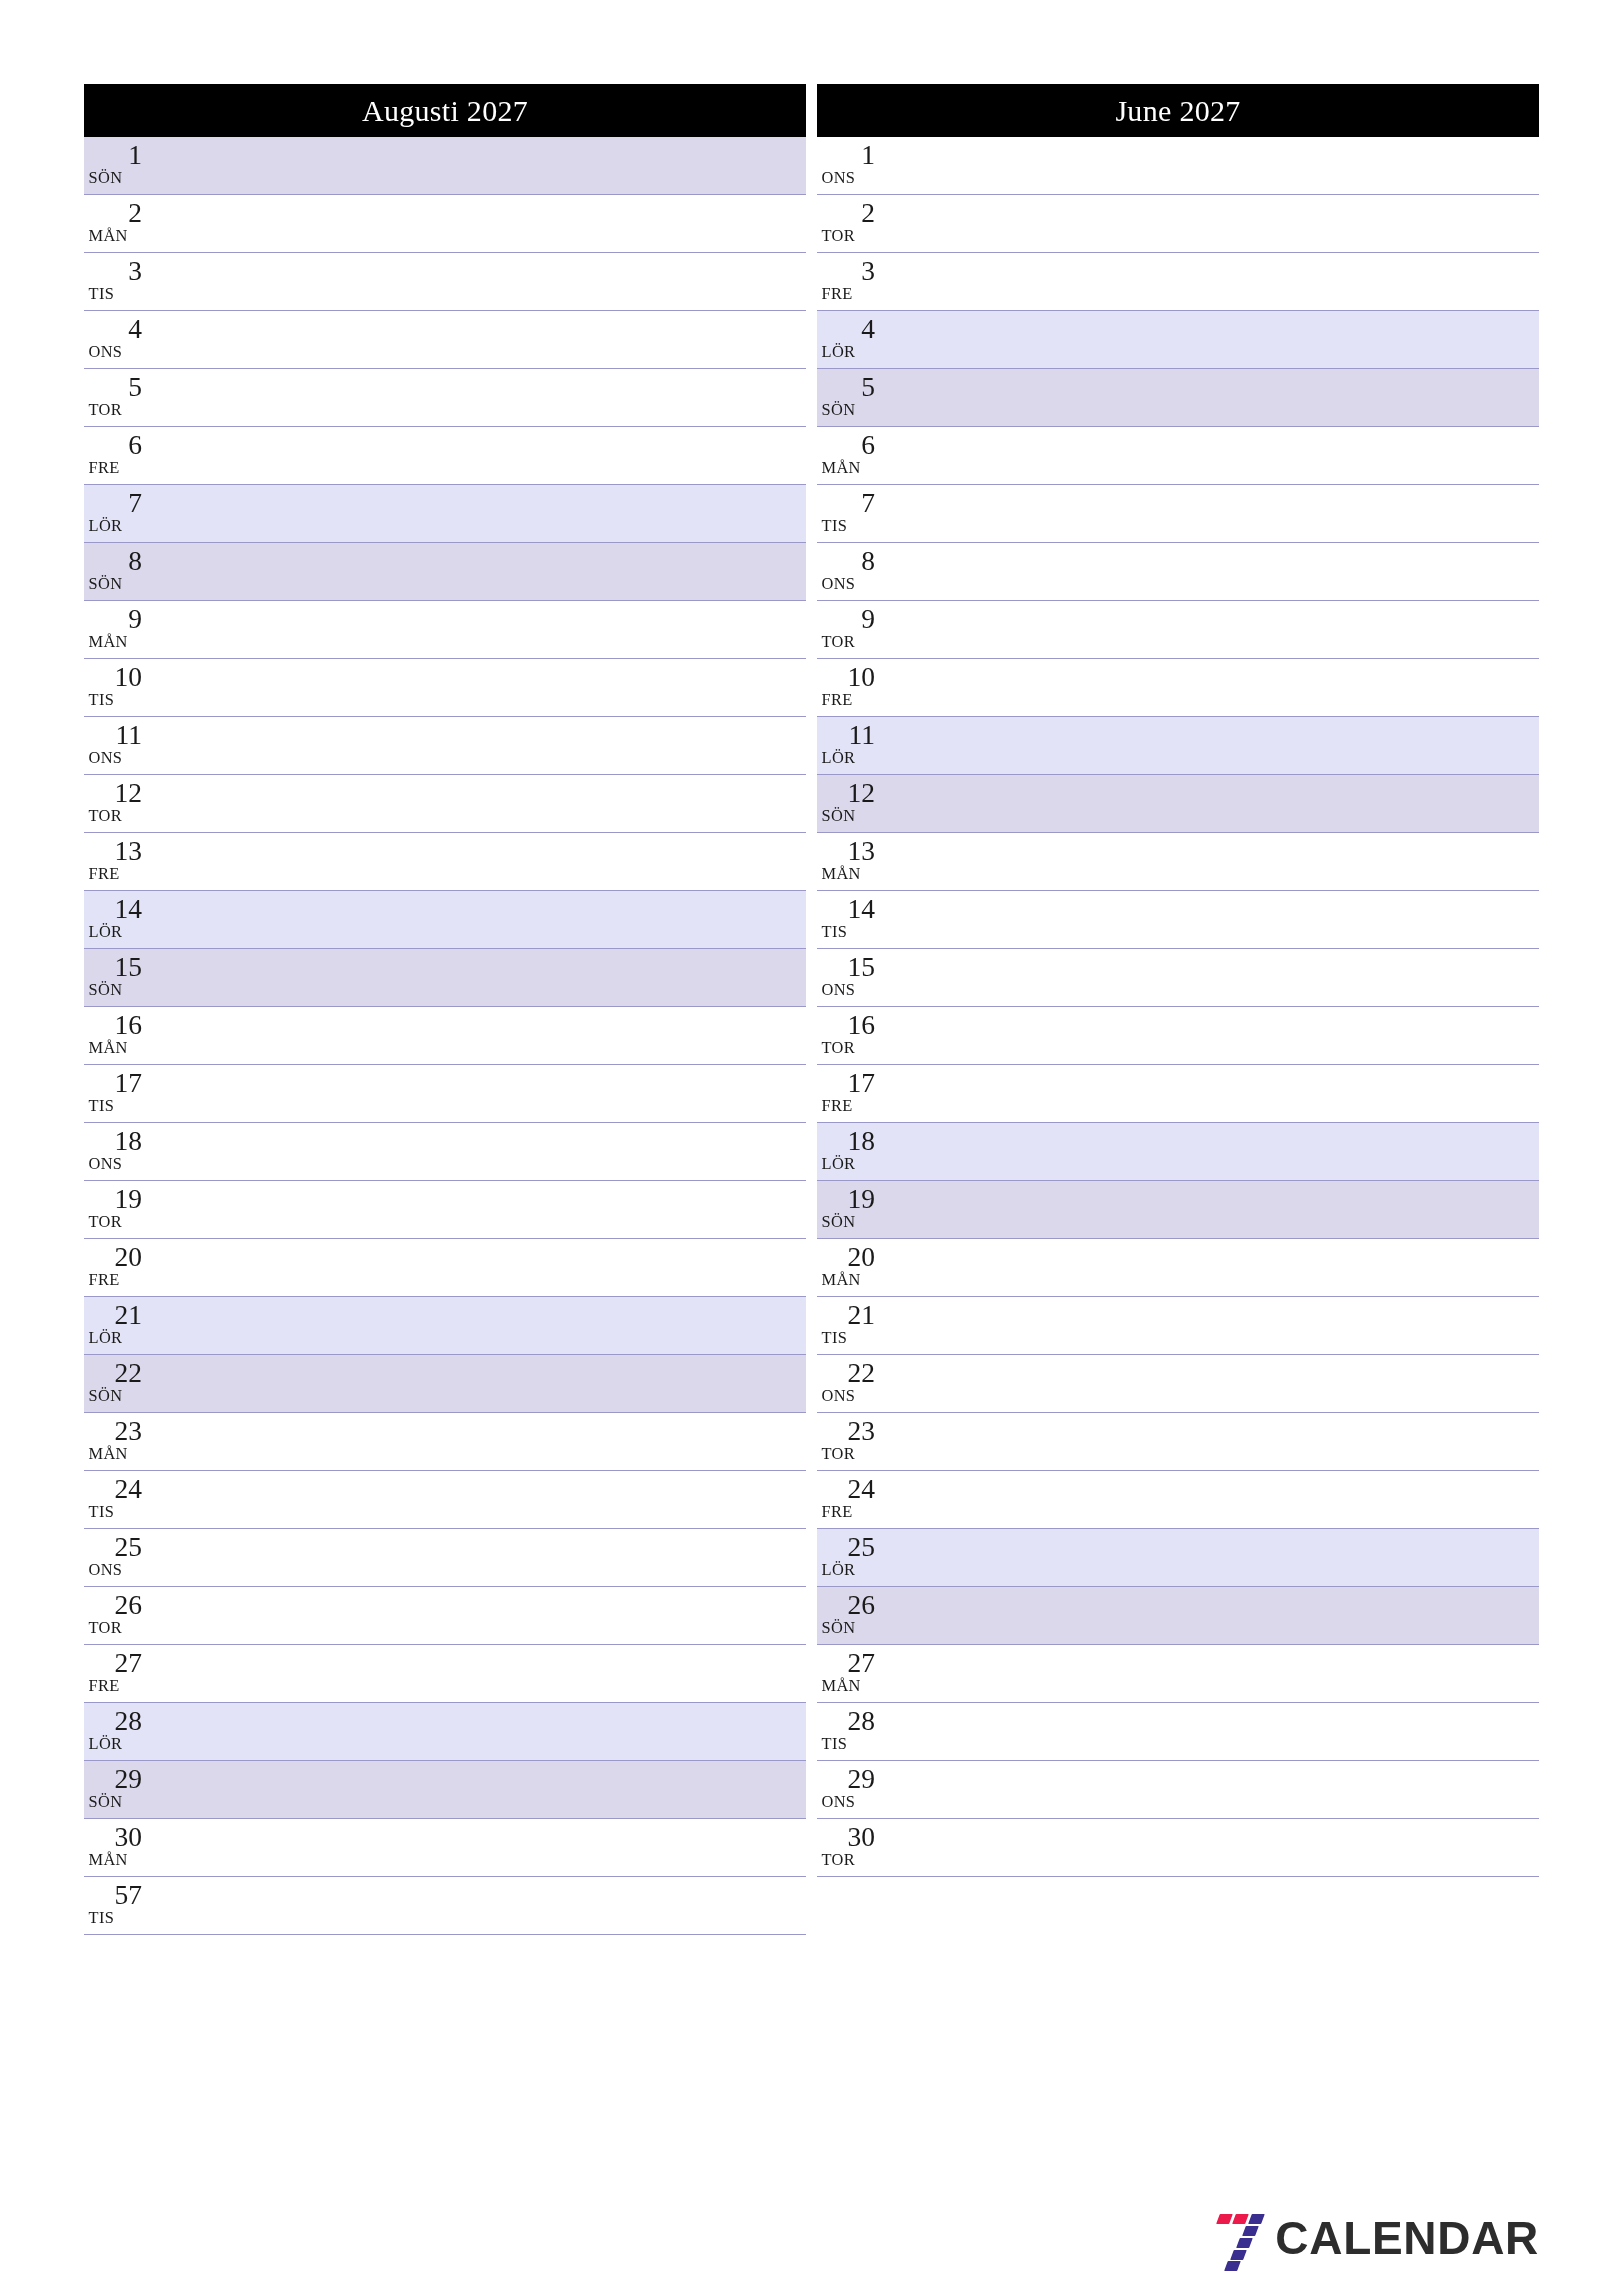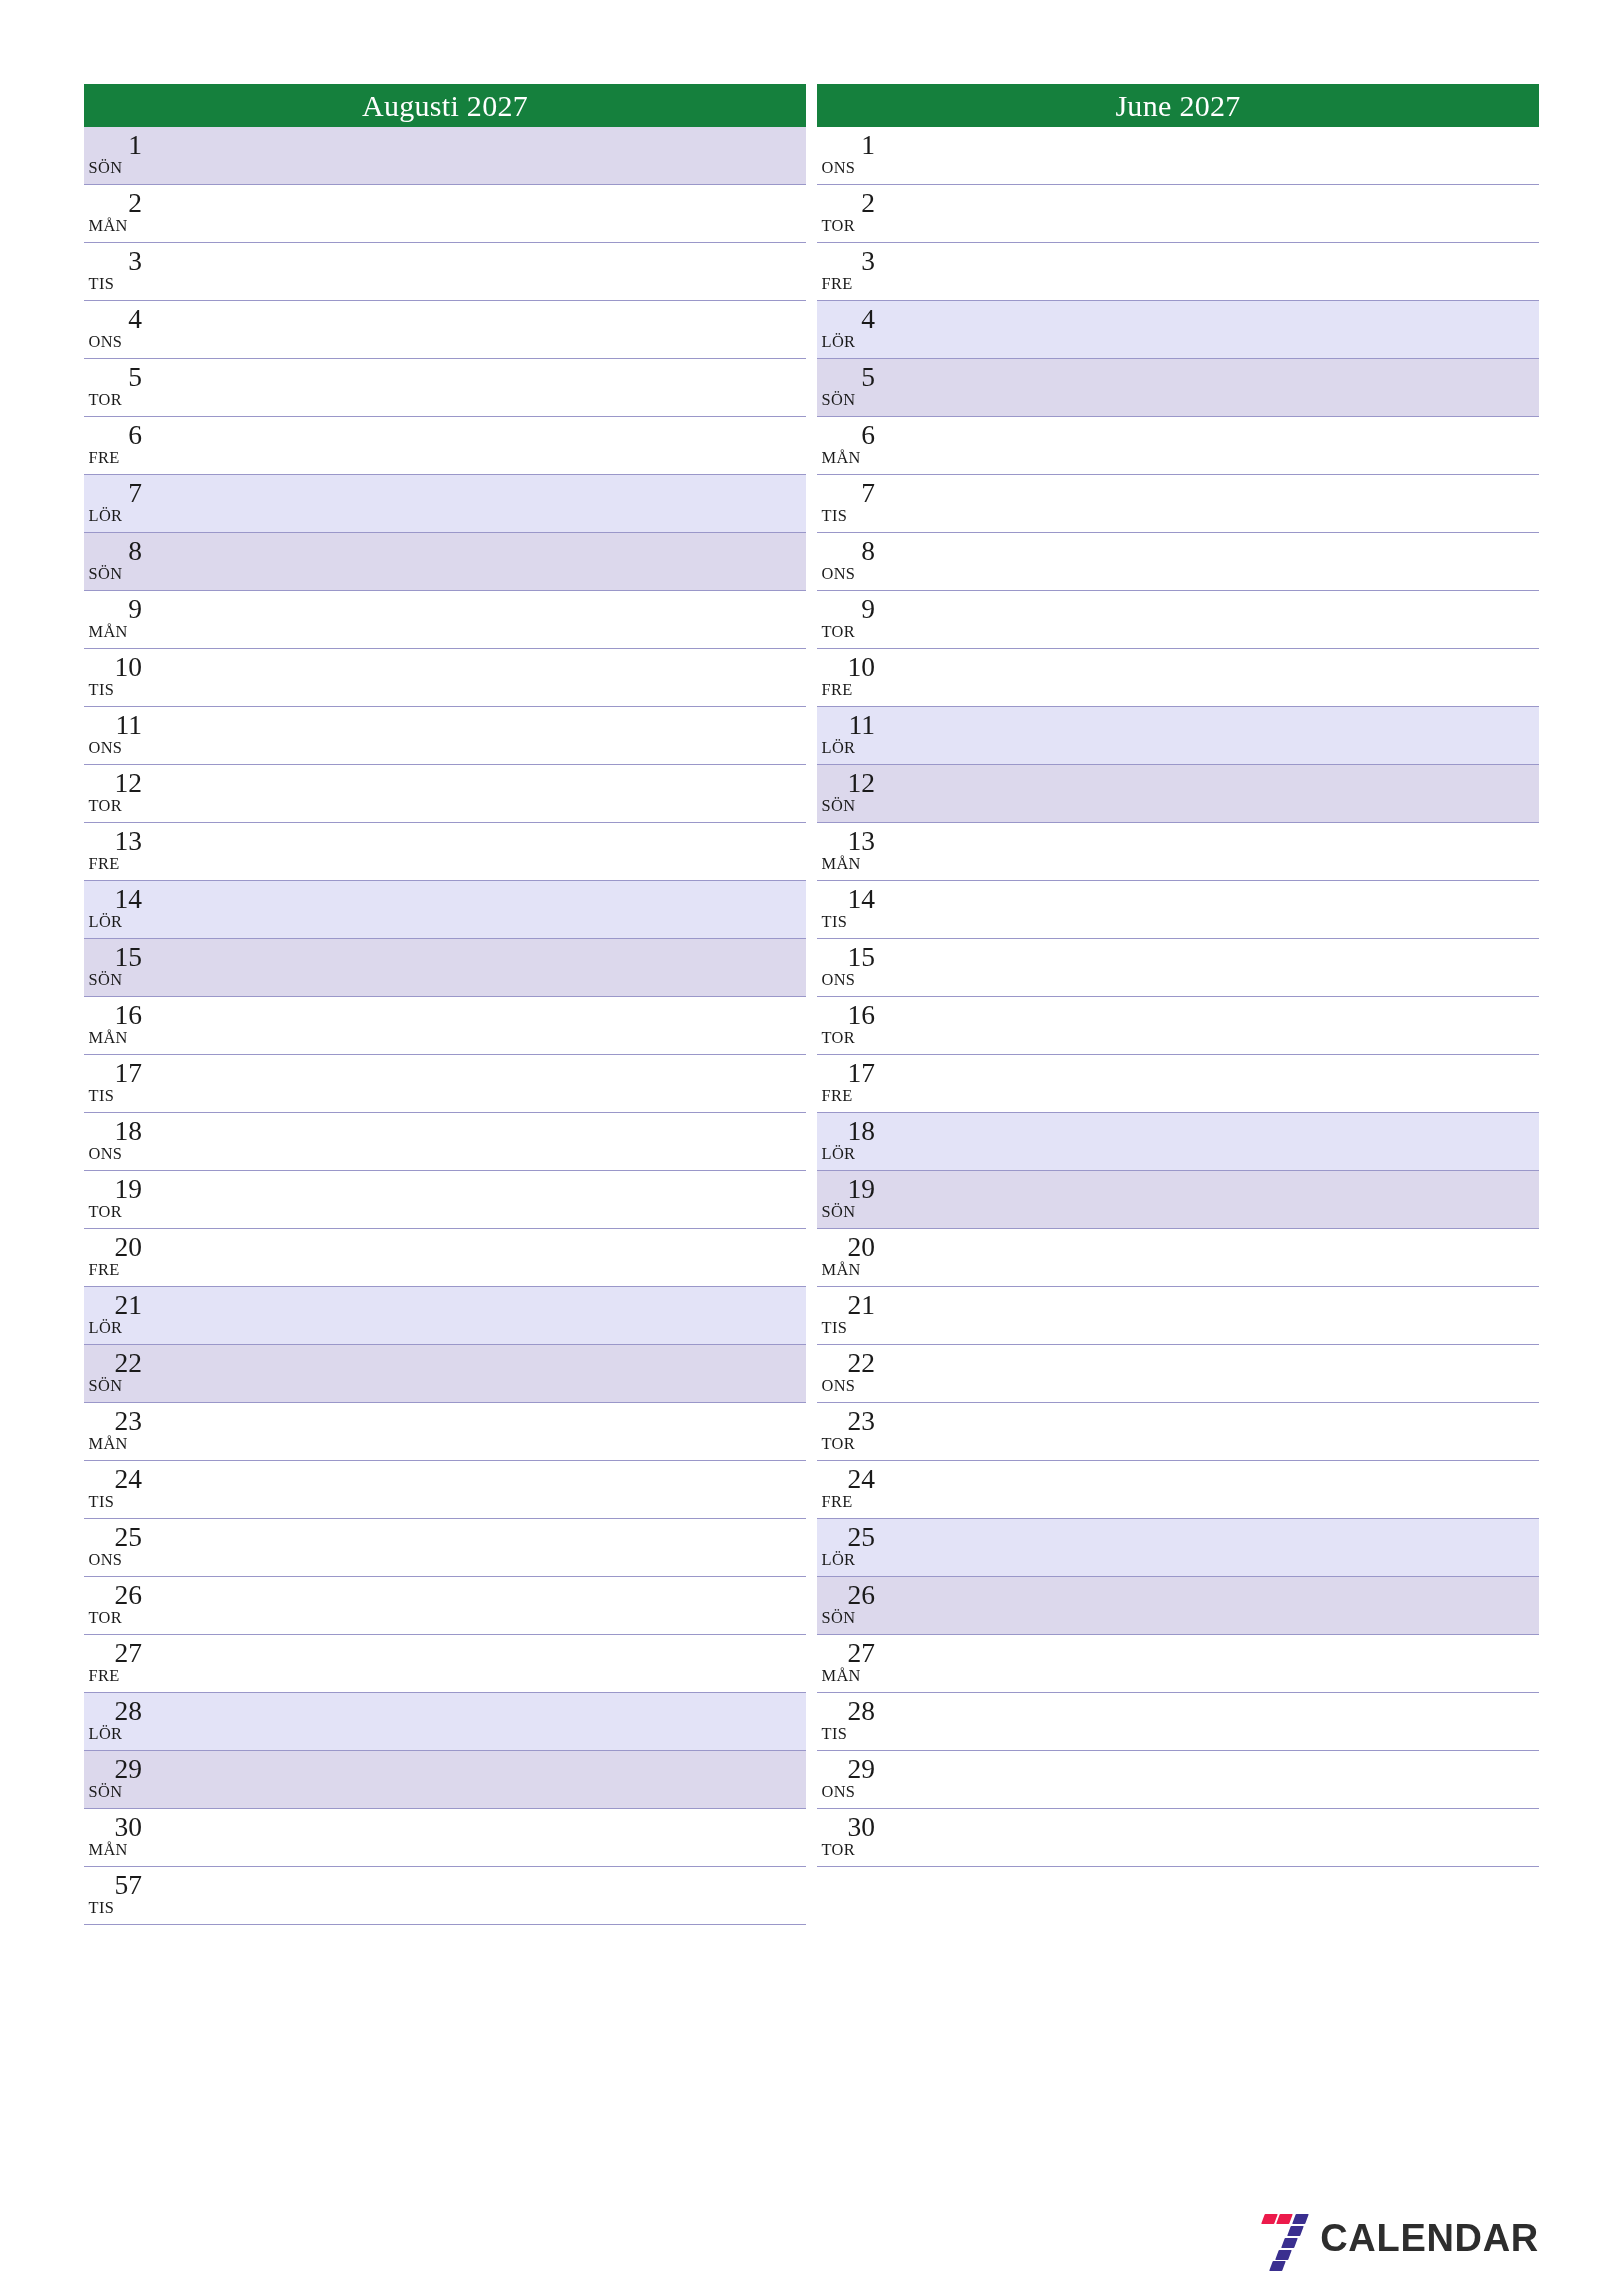--- a/index.html
+++ b/index.html
@@ -28,22 +28,22 @@
   }
 
   .month-col {
     width: 722px;
     display: flex;
     flex-direction: column;
     position: relative;
   }
 
   .month-header {
-    height: 43px;
-    background: #15803d;
+    height: 53px;
+    background: #000000;
     color: #ffffff;
     display: flex;
     align-items: center;
     justify-content: center;
     font-size: 30px;
     font-weight: normal;
     letter-spacing: 0.3px;
     line-height: 1;
     font-family: "Liberation Serif", "DejaVu Serif", serif;
   }
@@ -118,21 +118,21 @@
   .lm-r2 { left: 17px; top: 1.3px;  width: 13px; height: 9.8px; background: #ec1a4b; transform: skewX(-20deg); }
   .lm-b1 { left: 33px; top: 1.3px;  width: 13px; height: 9.8px; background: #3a2f8f; transform: skewX(-20deg); }
   
   .lm-b2 { left: 27.5px; top: 13px; width: 13px; height: 9.8px; background: #3a2f8f; transform: skewX(-20deg); }
   .lm-b3 { left: 21.6px; top: 25px; width: 13px; height: 9.8px; background: #3a2f8f; transform: skewX(-20deg); }
   .lm-b4 { left: 15.7px; top: 37px; width: 13px; height: 9.8px; background: #3a2f8f; transform: skewX(-20deg); }
   .lm-b5 { left: 9.8px; top: 48px; width: 13px; height: 9.8px; background: #3a2f8f; transform: skewX(-20deg); }
 
   .logo-text {
     font-family: "Liberation Sans", "DejaVu Sans", sans-serif;
-    font-size: 38px;
+    font-size: 46px;
     font-weight: bold;
     letter-spacing: 0.7px;
     color: #2d2d2d;
     line-height: 1;
   }
 </style>
 </head>
 <body>
 
 <div class="page">

